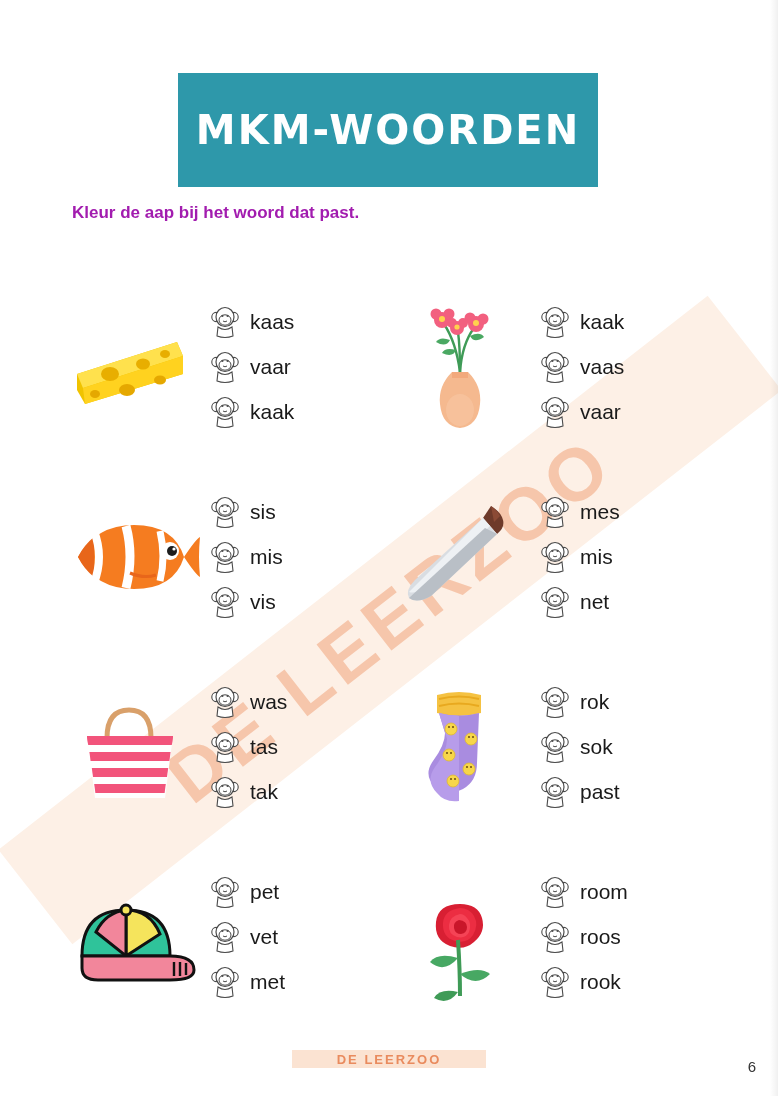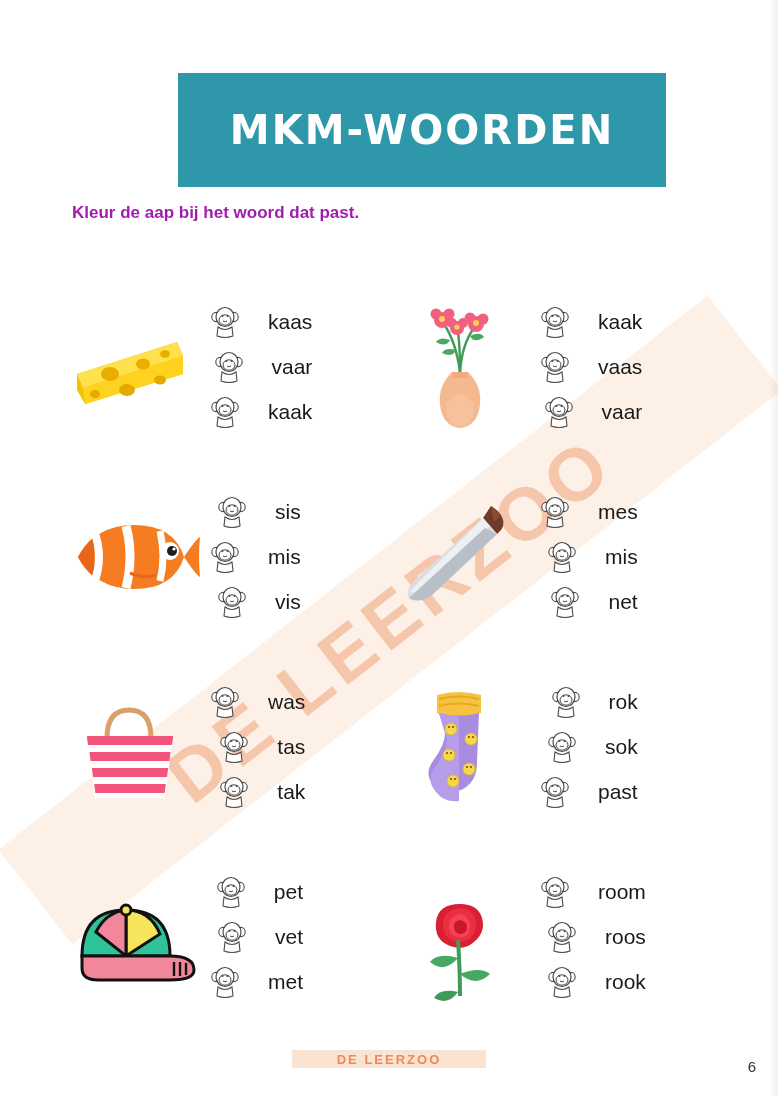--- a/index.html
+++ b/index.html
@@ -47,21 +47,21 @@
     letter-spacing: 6px;
     color: #f6c6ab;
     font-family: "Liberation Sans", sans-serif;
   }
 
   
   .title-banner {
     position: absolute;
     left: 178px;
     top: 73px;
-    width: 488px;
+    width: 420px;
     height: 114px;
     background: #2e98aa;
     display: flex;
     align-items: center;
     justify-content: center;
     z-index: 3;
   }
   .title-banner .title-text {
     color: #ffffff;
     font-size: 40px;
@@ -111,23 +111,22 @@
   .words {
     display: flex;
     flex-direction: column;
     justify-content: center;
     gap: 9px;
     padding-left: 10px;
   }
   .word-line {
     display: flex;
     align-items: center;
-    gap: 28px;
+    gap: 10px;
     height: 36px;
-    justify-content: flex-end;
   }
   .monkey {
     width: 30px;
     height: 34px;
     flex: 0 0 30px;
   }
   .word-label {
     font-size: 21px;
     color: #1a1a1a;
     font-family: "Liberation Sans", sans-serif;

